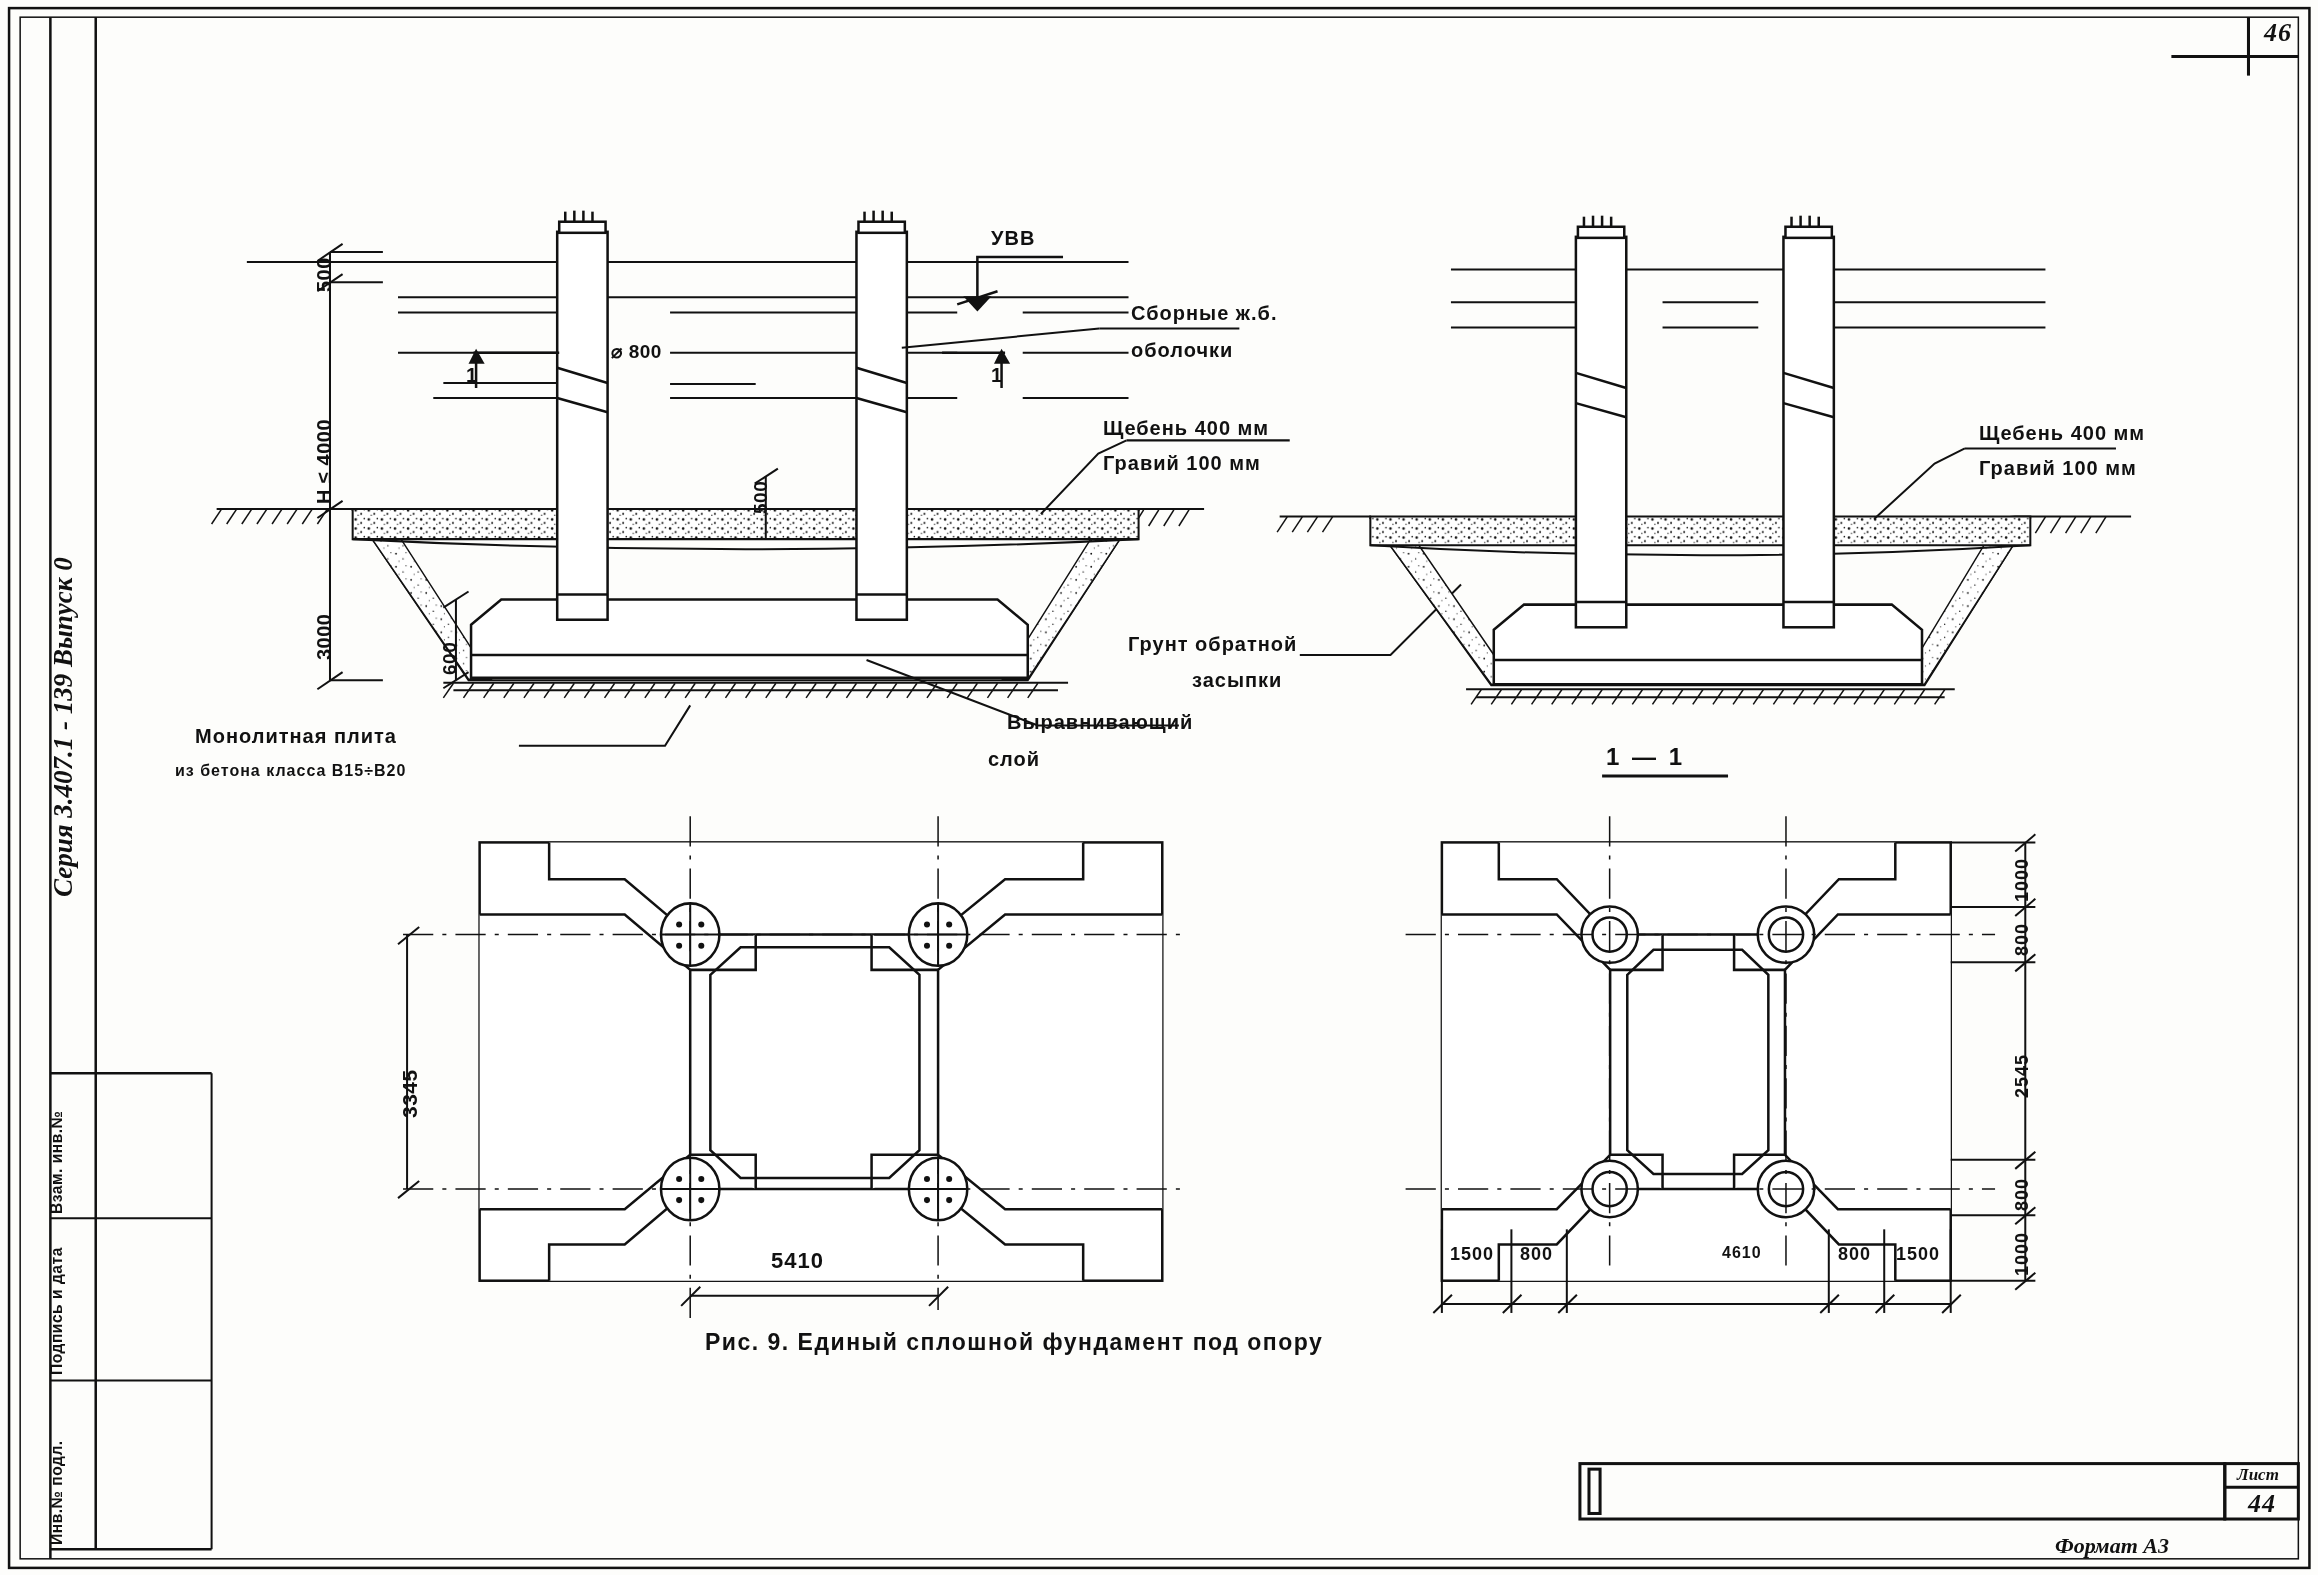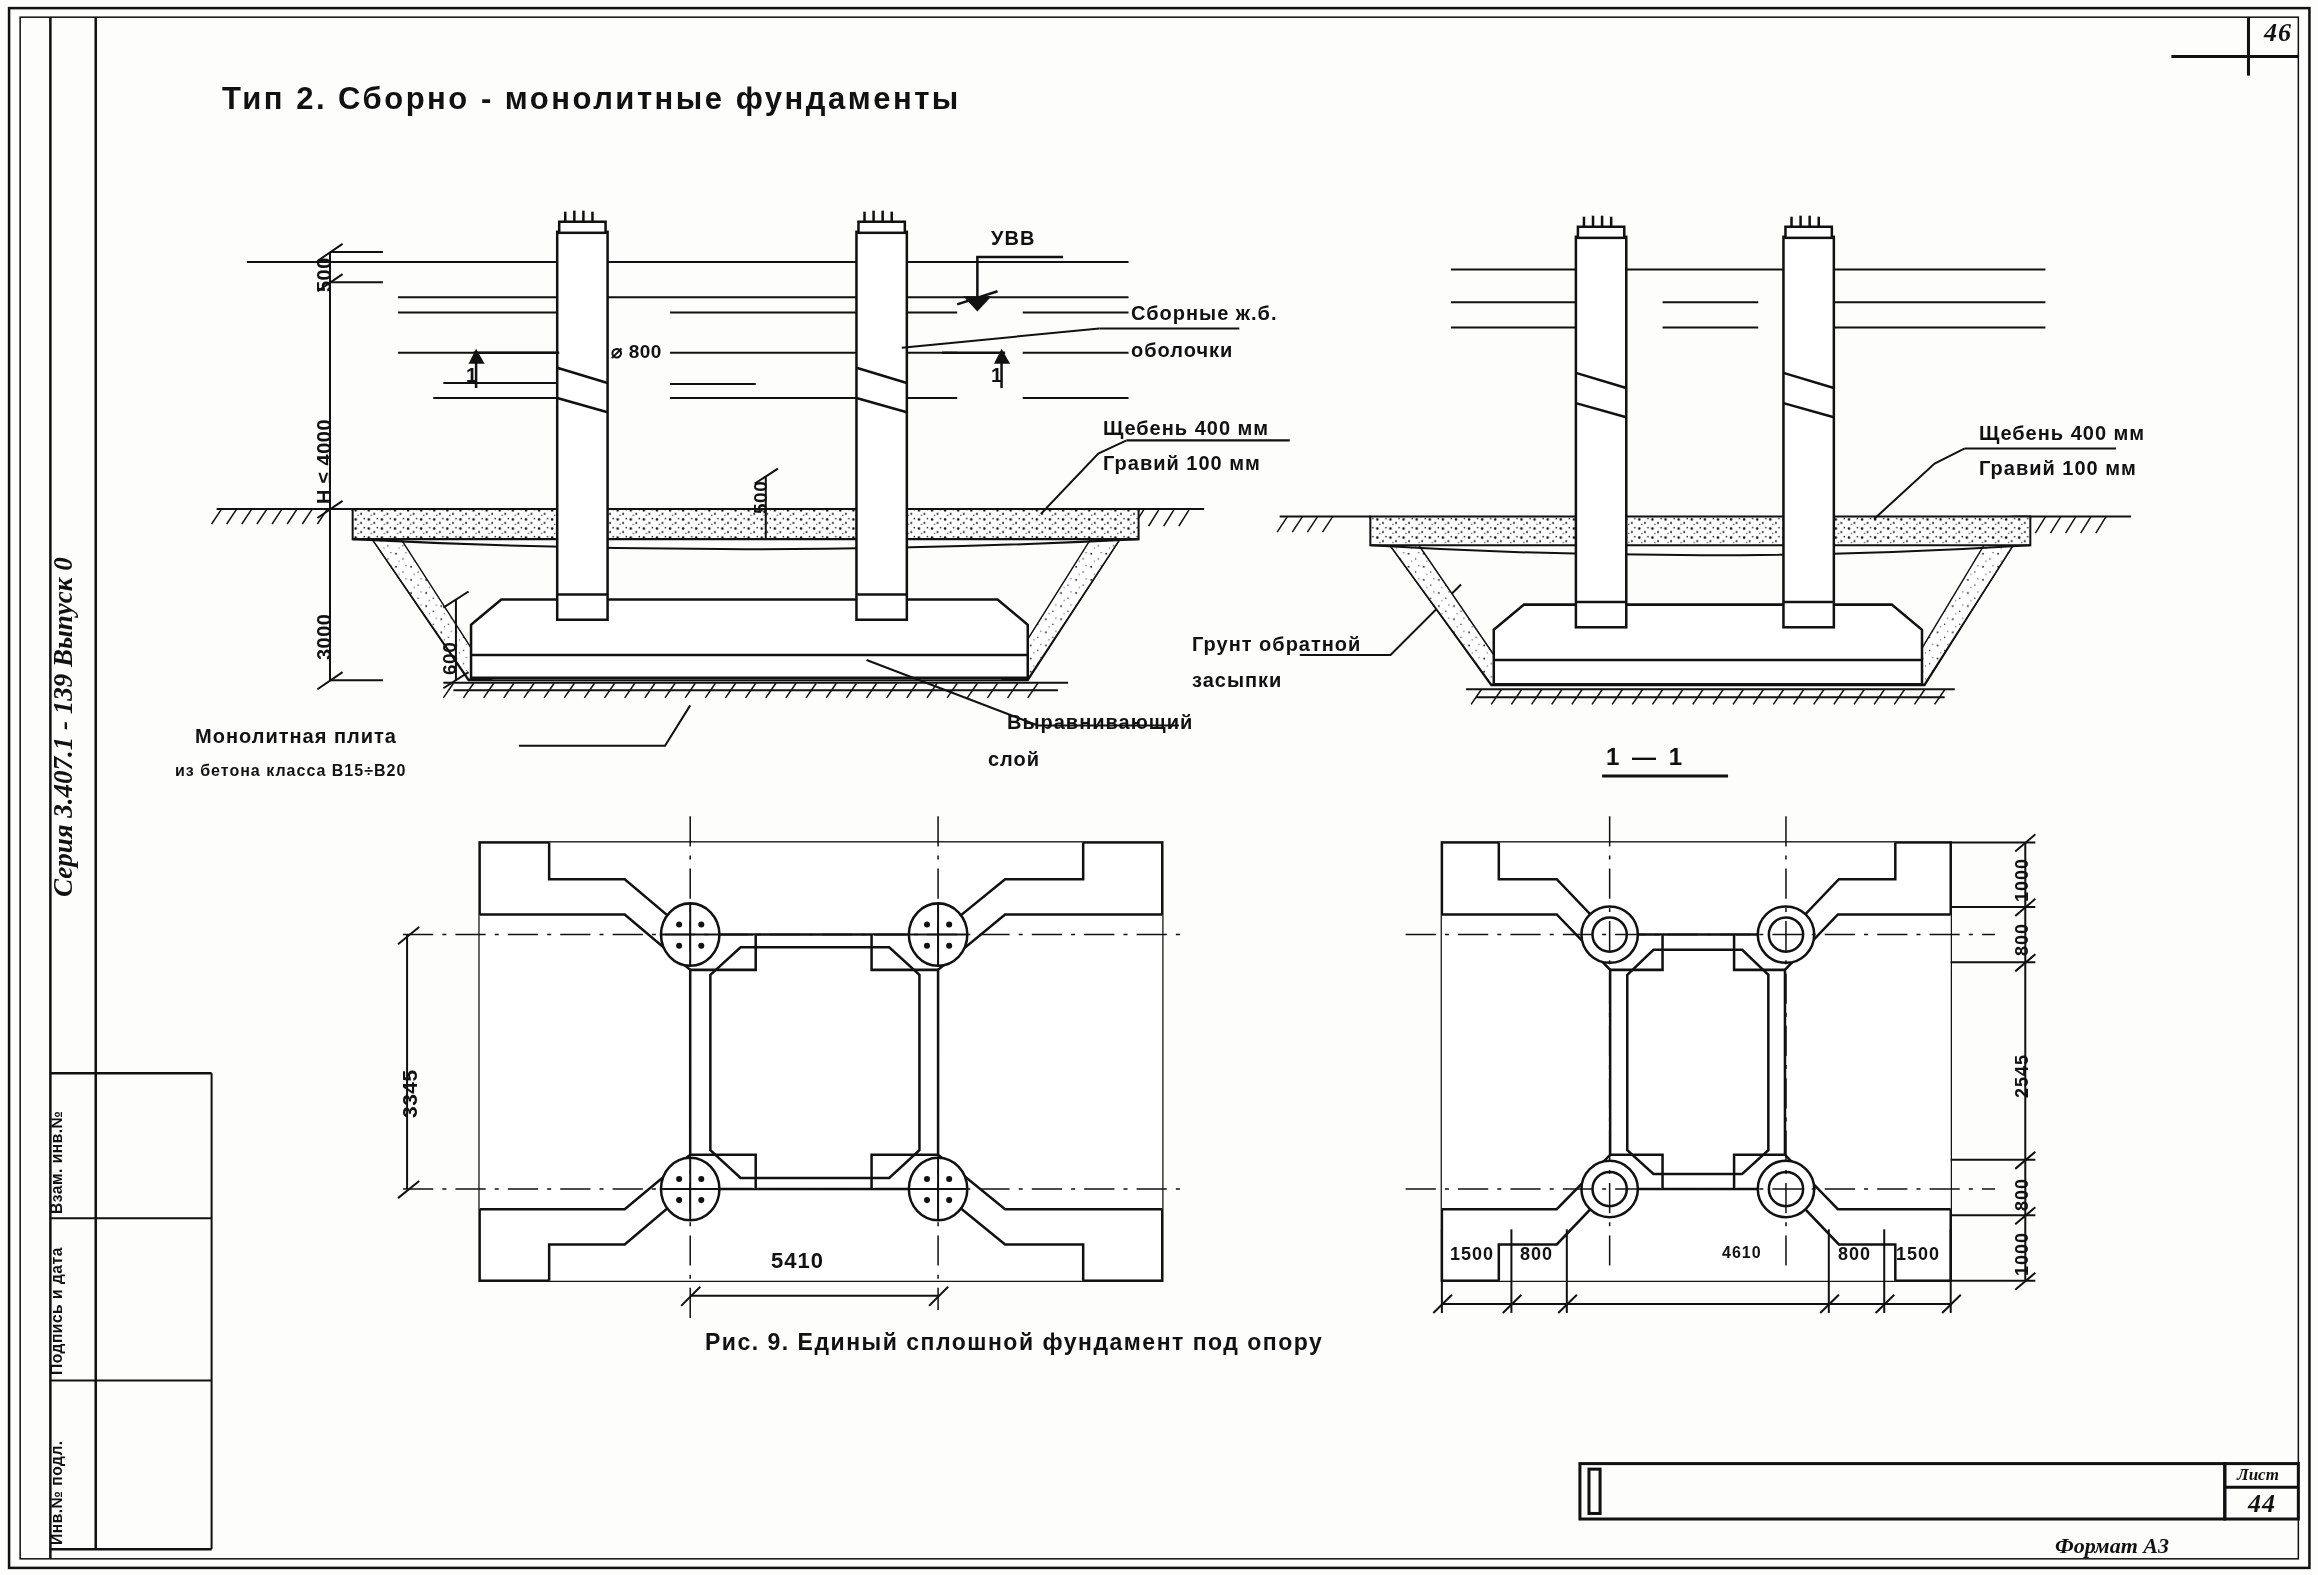--- a/index.html
+++ b/index.html
@@ -464,42 +464,41 @@
   </svg>
 
   <div class="txt hand" style="left:2264px;top:18px;font-size:26px;">46</div>
 
   <div class="hand rot90" style="position:absolute;left:48px;top:897px;font-size:27px;white-space:nowrap;">Серия 3.407.1 - 139 Выпуск 0</div>
 
   <div class="txt rot90" style="left:48px;top:1545px;font-size:15.6px;letter-spacing:0.5px;">Инв.№ подл.</div>
   <div class="txt rot90" style="left:48px;top:1375px;font-size:15.6px;letter-spacing:0.5px;">Подпись и дата</div>
   <div class="txt rot90" style="left:48px;top:1214px;font-size:15.6px;letter-spacing:0.5px;">Взам. инв.№</div>
 
-  <div class="txt" style="left:222px;top:81px;font-size:31px;letter-spacing:2.5px;">Тип 2.  Сборно - монолитные   фундаменты</div>
 
   <div class="txt rot90" style="left:313px;top:292px;font-size:20px;letter-spacing:0.5px;">500</div>
   <div class="txt rot90" style="left:313px;top:504px;font-size:20px;letter-spacing:0.5px;">Н ≤ 4000</div>
   <div class="txt rot90" style="left:313px;top:660px;font-size:20px;letter-spacing:0.5px;">3000</div>
   <div class="txt rot90" style="left:439px;top:675px;font-size:19px;letter-spacing:0.5px;">600</div>
   <div class="txt rot90" style="left:750px;top:514px;font-size:19px;letter-spacing:0.5px;">500</div>
   <div class="txt" style="left:611px;top:316px;font-size:19px;letter-spacing:0.5px;margin-top:24px;">⌀ 800</div>
   <div class="txt" style="left:466px;top:364px;font-size:20px;">1</div>
   <div class="txt" style="left:991px;top:364px;font-size:20px;">1</div>
   <div class="txt" style="left:991px;top:227px;font-size:20px;letter-spacing:1px;">УВВ</div>
 
   <div class="txt" style="left:1131px;top:302px;font-size:20px;letter-spacing:1px;">Сборные  ж.б.</div>
   <div class="txt" style="left:1131px;top:339px;font-size:20px;letter-spacing:1px;">оболочки</div>
 
   <div class="txt" style="left:1103px;top:417px;font-size:20px;letter-spacing:1px;">Щебень   400 мм</div>
   <div class="txt" style="left:1103px;top:452px;font-size:20px;letter-spacing:1px;">Гравий   100 мм</div>
 
   <div class="txt" style="left:1979px;top:422px;font-size:20px;letter-spacing:1px;">Щебень 400 мм</div>
   <div class="txt" style="left:1979px;top:457px;font-size:20px;letter-spacing:1px;">Гравий  100 мм</div>
 
-  <div class="txt" style="left:1192px;top:633px;font-size:20px;letter-spacing:1px;">Грунт  обратной</div>
+  <div class="txt" style="left:1128px;top:633px;font-size:20px;letter-spacing:1px;">Грунт  обратной</div>
   <div class="txt" style="left:1192px;top:669px;font-size:20px;letter-spacing:1px;">засыпки</div>
 
   <div class="txt" style="left:195px;top:725px;font-size:20px;letter-spacing:1px;">Монолитная  плита</div>
   <div class="txt" style="left:175px;top:762px;font-size:16px;letter-spacing:1px;">из бетона  класса В15÷В20</div>
 
   <div class="txt" style="left:1007px;top:711px;font-size:20px;letter-spacing:1px;text-align:right;">Выравнивающий</div>
   <div class="txt" style="left:988px;top:748px;font-size:20px;letter-spacing:1px;">слой</div>
 
   <div class="txt" style="left:1606px;top:743px;font-size:24px;letter-spacing:3px;">1 — 1</div>
 

